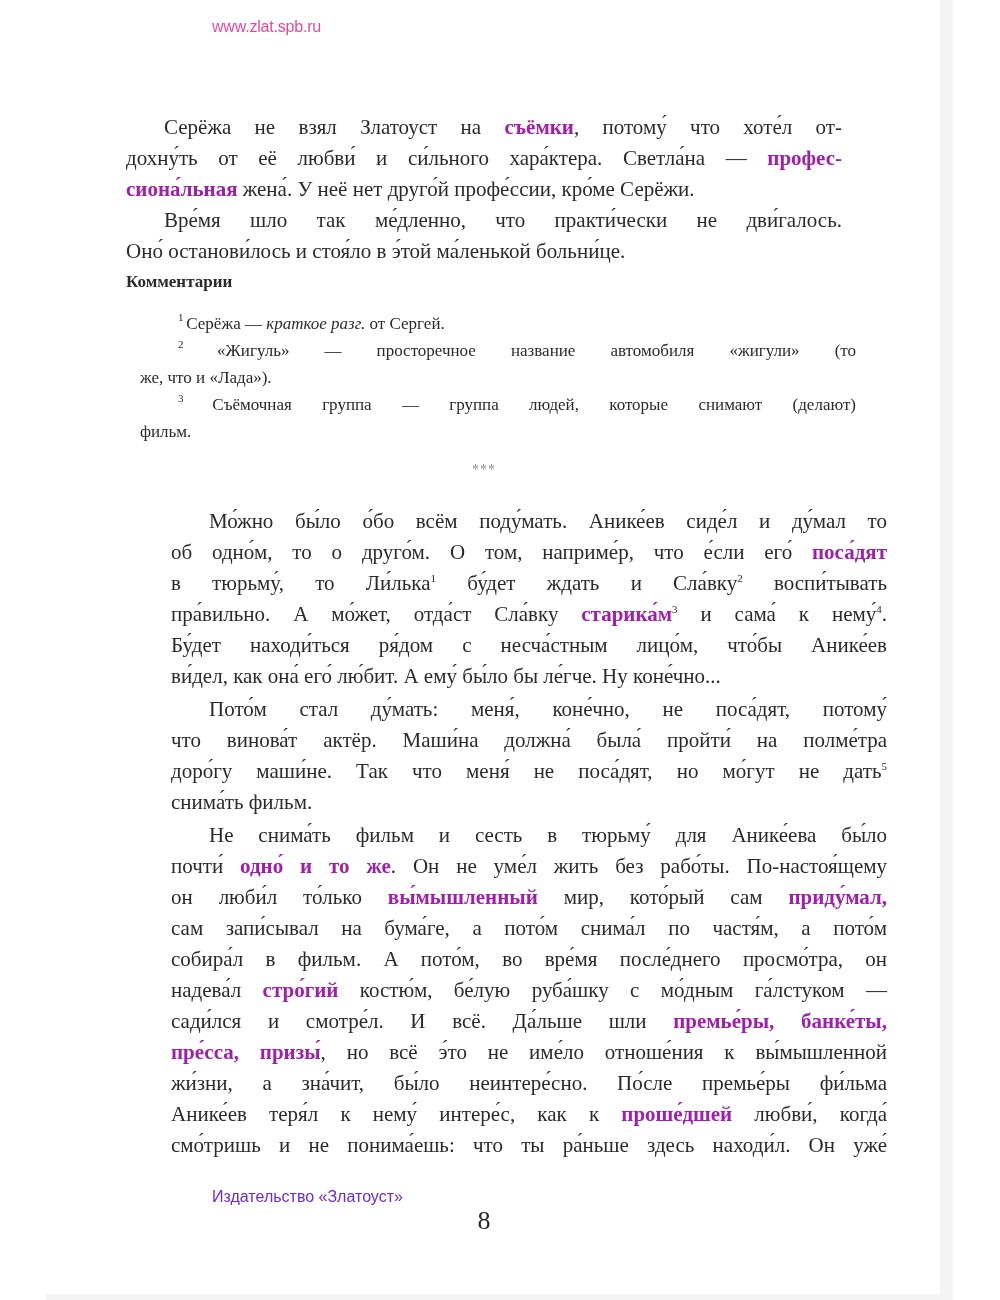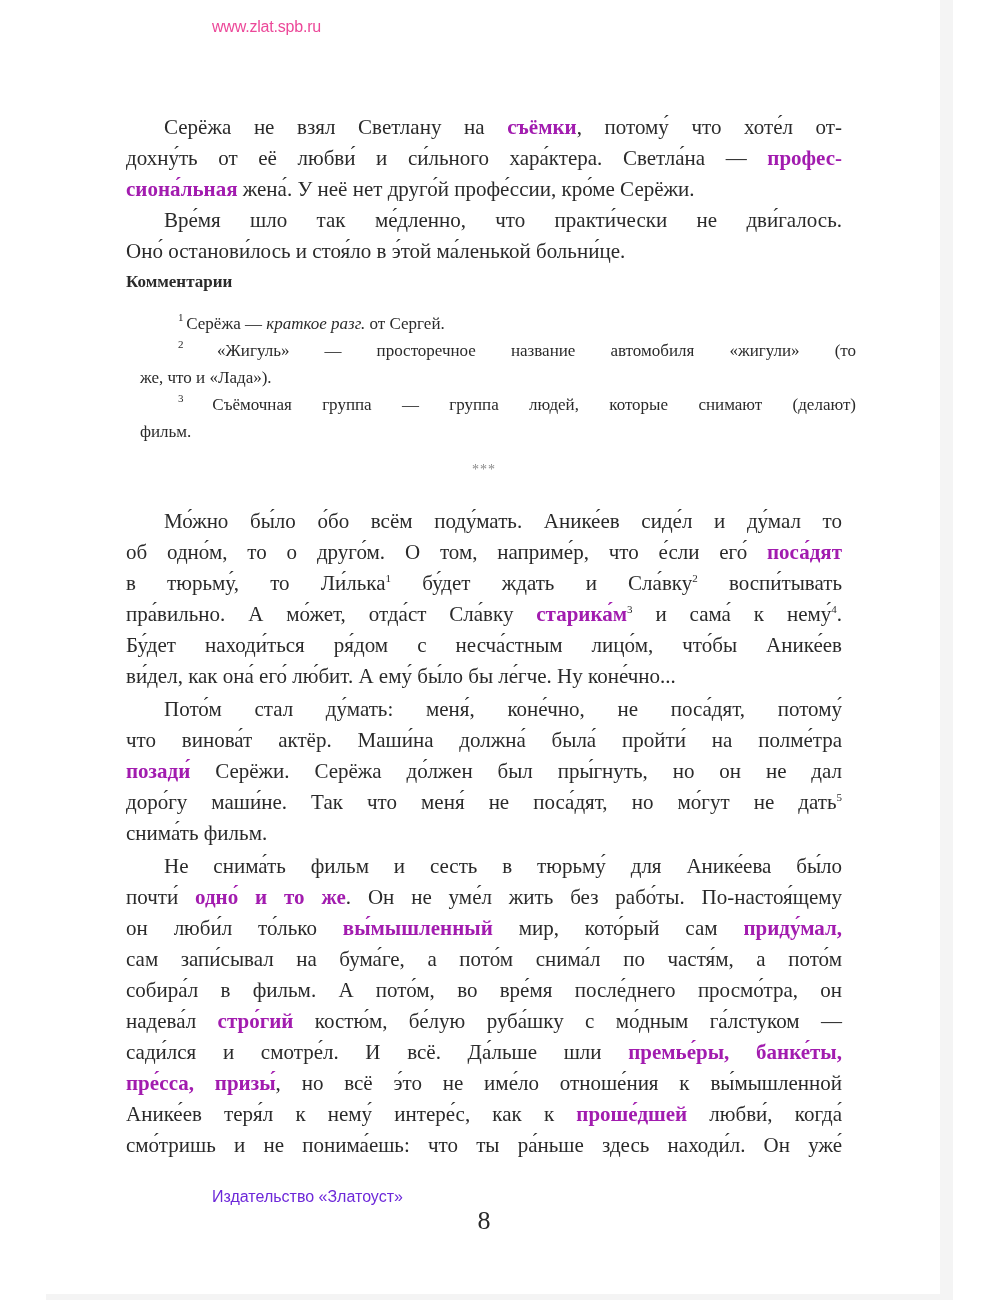--- a/index.html
+++ b/index.html
@@ -58,62 +58,62 @@
   </style>
 </head>
 <body>
 
 <div class="side-strip"></div>
 <div class="bottom-strip"></div>
 
 <div class="site-url">www.zlat.spb.ru</div>
 
 <div class="text-block" id="block1" style="top:112px;">
-    <span class="line indent"><span>Серёжа не взял Светлану на </span><b>съёмки</b><span>, потому́ что хоте́л от-</span></span>
+    <span class="line indent"><span>Серёжа не взял Златоуст на </span><b>съёмки</b><span>, потому́ что хоте́л от-</span></span>
     <span class="line"><span>дохну́ть от её любви́ и си́льного хара́ктера. Светла́на — </span><b>профес-</b></span>
     <span class="line last"><b>сиона́льная</b><span> жена́. У неё нет друго́й профе́ссии, кро́ме Серёжи.</span></span>
     <span class="line indent"><span>Вре́мя шло так ме́дленно, что практи́чески не дви́галось.</span></span>
     <span class="line last"><span>Оно́ останови́лось и стоя́ло в э́той ма́ленькой больни́це.</span></span>
   </div>
 
 <div class="comments-title">Комментарии</div>
 <div class="notes" id="notes">
     <span class="line indent last"><sup>1 </sup><span>Серёжа — </span><i>краткое разг.</i><span> от Сергей.</span></span>
     <span class="line indent"><sup>2 </sup><span>«Жигуль» — просторечное название автомобиля «жигули» (то</span></span>
     <span class="line last"><span>же, что и «Лада»).</span></span>
     <span class="line indent"><sup>3 </sup><span>Съёмочная группа — группа людей, которые снимают (делают)</span></span>
     <span class="line last"><span>фильм.</span></span>
   </div>
 
 <div class="stars">***</div>
 
-<div class="text-block" id="block2" style="top:506px;">
+<div class="text-block" id="block2" style="top:506px;margin-left:45px;">
     <div style="margin-bottom: 2px;">
       <span class="line indent"><span>Мо́жно бы́ло о́бо всём поду́мать. Анике́ев сиде́л и ду́мал то</span></span>
       <span class="line"><span>об одно́м, то о друго́м. О том, наприме́р, что е́сли его́ </span><b>поса́дят</b></span>
       <span class="line"><span>в тюрьму́, то Ли́лька</span><sup>1</sup><span> бу́дет ждать и Сла́вку</span><sup>2</sup><span> воспи́тывать</span></span>
       <span class="line"><span>пра́вильно. А мо́жет, отда́ст Сла́вку </span><b>старика́м</b><sup>3</sup><span> и сама́ к нему́</span><sup>4</sup><span>.</span></span>
       <span class="line"><span>Бу́дет находи́ться ря́дом с несча́стным лицо́м, что́бы Анике́ев</span></span>
       <span class="line last"><span>ви́дел, как она́ его́ лю́бит. А ему́ бы́ло бы ле́гче. Ну коне́чно...</span></span>
     </div>
     <div style="margin-bottom: 2px;">
       <span class="line indent"><span>Пото́м стал ду́мать: меня́, коне́чно, не поса́дят, потому́</span></span>
       <span class="line"><span>что винова́т актёр. Маши́на должна́ была́ пройти́ на полме́тра</span></span>
-      <span class="line"><b>позади́</b><span> Серёжи. Серёжа до́лжен был пры́гнуть, но он не дал</span></span>
       <span class="line"><span>доро́гу маши́не. Так что меня́ не поса́дят, но мо́гут не дать</span><sup>5</sup></span>
       <span class="line last"><span>снима́ть фильм.</span></span>
     </div>
     <div style="margin-bottom: 2px;">
       <span class="line indent"><span>Не снима́ть фильм и сесть в тюрьму́ для Анике́ева бы́ло</span></span>
       <span class="line"><span>почти́ </span><b>одно́ и то же</b><span>. Он не уме́л жить без рабо́ты. По-настоя́щему</span></span>
       <span class="line"><span>он люби́л то́лько </span><b>вы́мышленный</b><span> мир, кото́рый сам </span><b>приду́мал,</b></span>
       <span class="line"><span>сам запи́сывал на бума́ге, а пото́м снима́л по частя́м, а пото́м</span></span>
       <span class="line"><span>собира́л в фильм. А пото́м, во вре́мя после́днего просмо́тра, он</span></span>
       <span class="line"><span>надева́л </span><b>стро́гий</b><span> костю́м, бе́лую руба́шку с мо́дным га́лстуком —</span></span>
       <span class="line"><span>сади́лся и смотре́л. И всё. Да́льше шли </span><b>премье́ры, банке́ты,</b></span>
       <span class="line"><b>пре́сса, призы́</b><span>, но всё э́то не име́ло отноше́ния к вы́мышленной</span></span>
+      <span class="line"><span>жи́зни, а зна́чит, бы́ло неинтере́сно. По́сле премье́ры фи́льма</span></span>
       <span class="line"><span>Анике́ев теря́л к нему́ интере́с, как к </span><b>проше́дшей</b><span> любви́, когда́</span></span>
       <span class="line"><span>смо́тришь и не понима́ешь: что ты ра́ньше здесь находи́л. Он уже́</span></span>
     </div>
   </div>
 
 <div class="publisher">Издательство «Златоуст»</div>
 <div class="page-number">8</div>
 
 </body></html>

